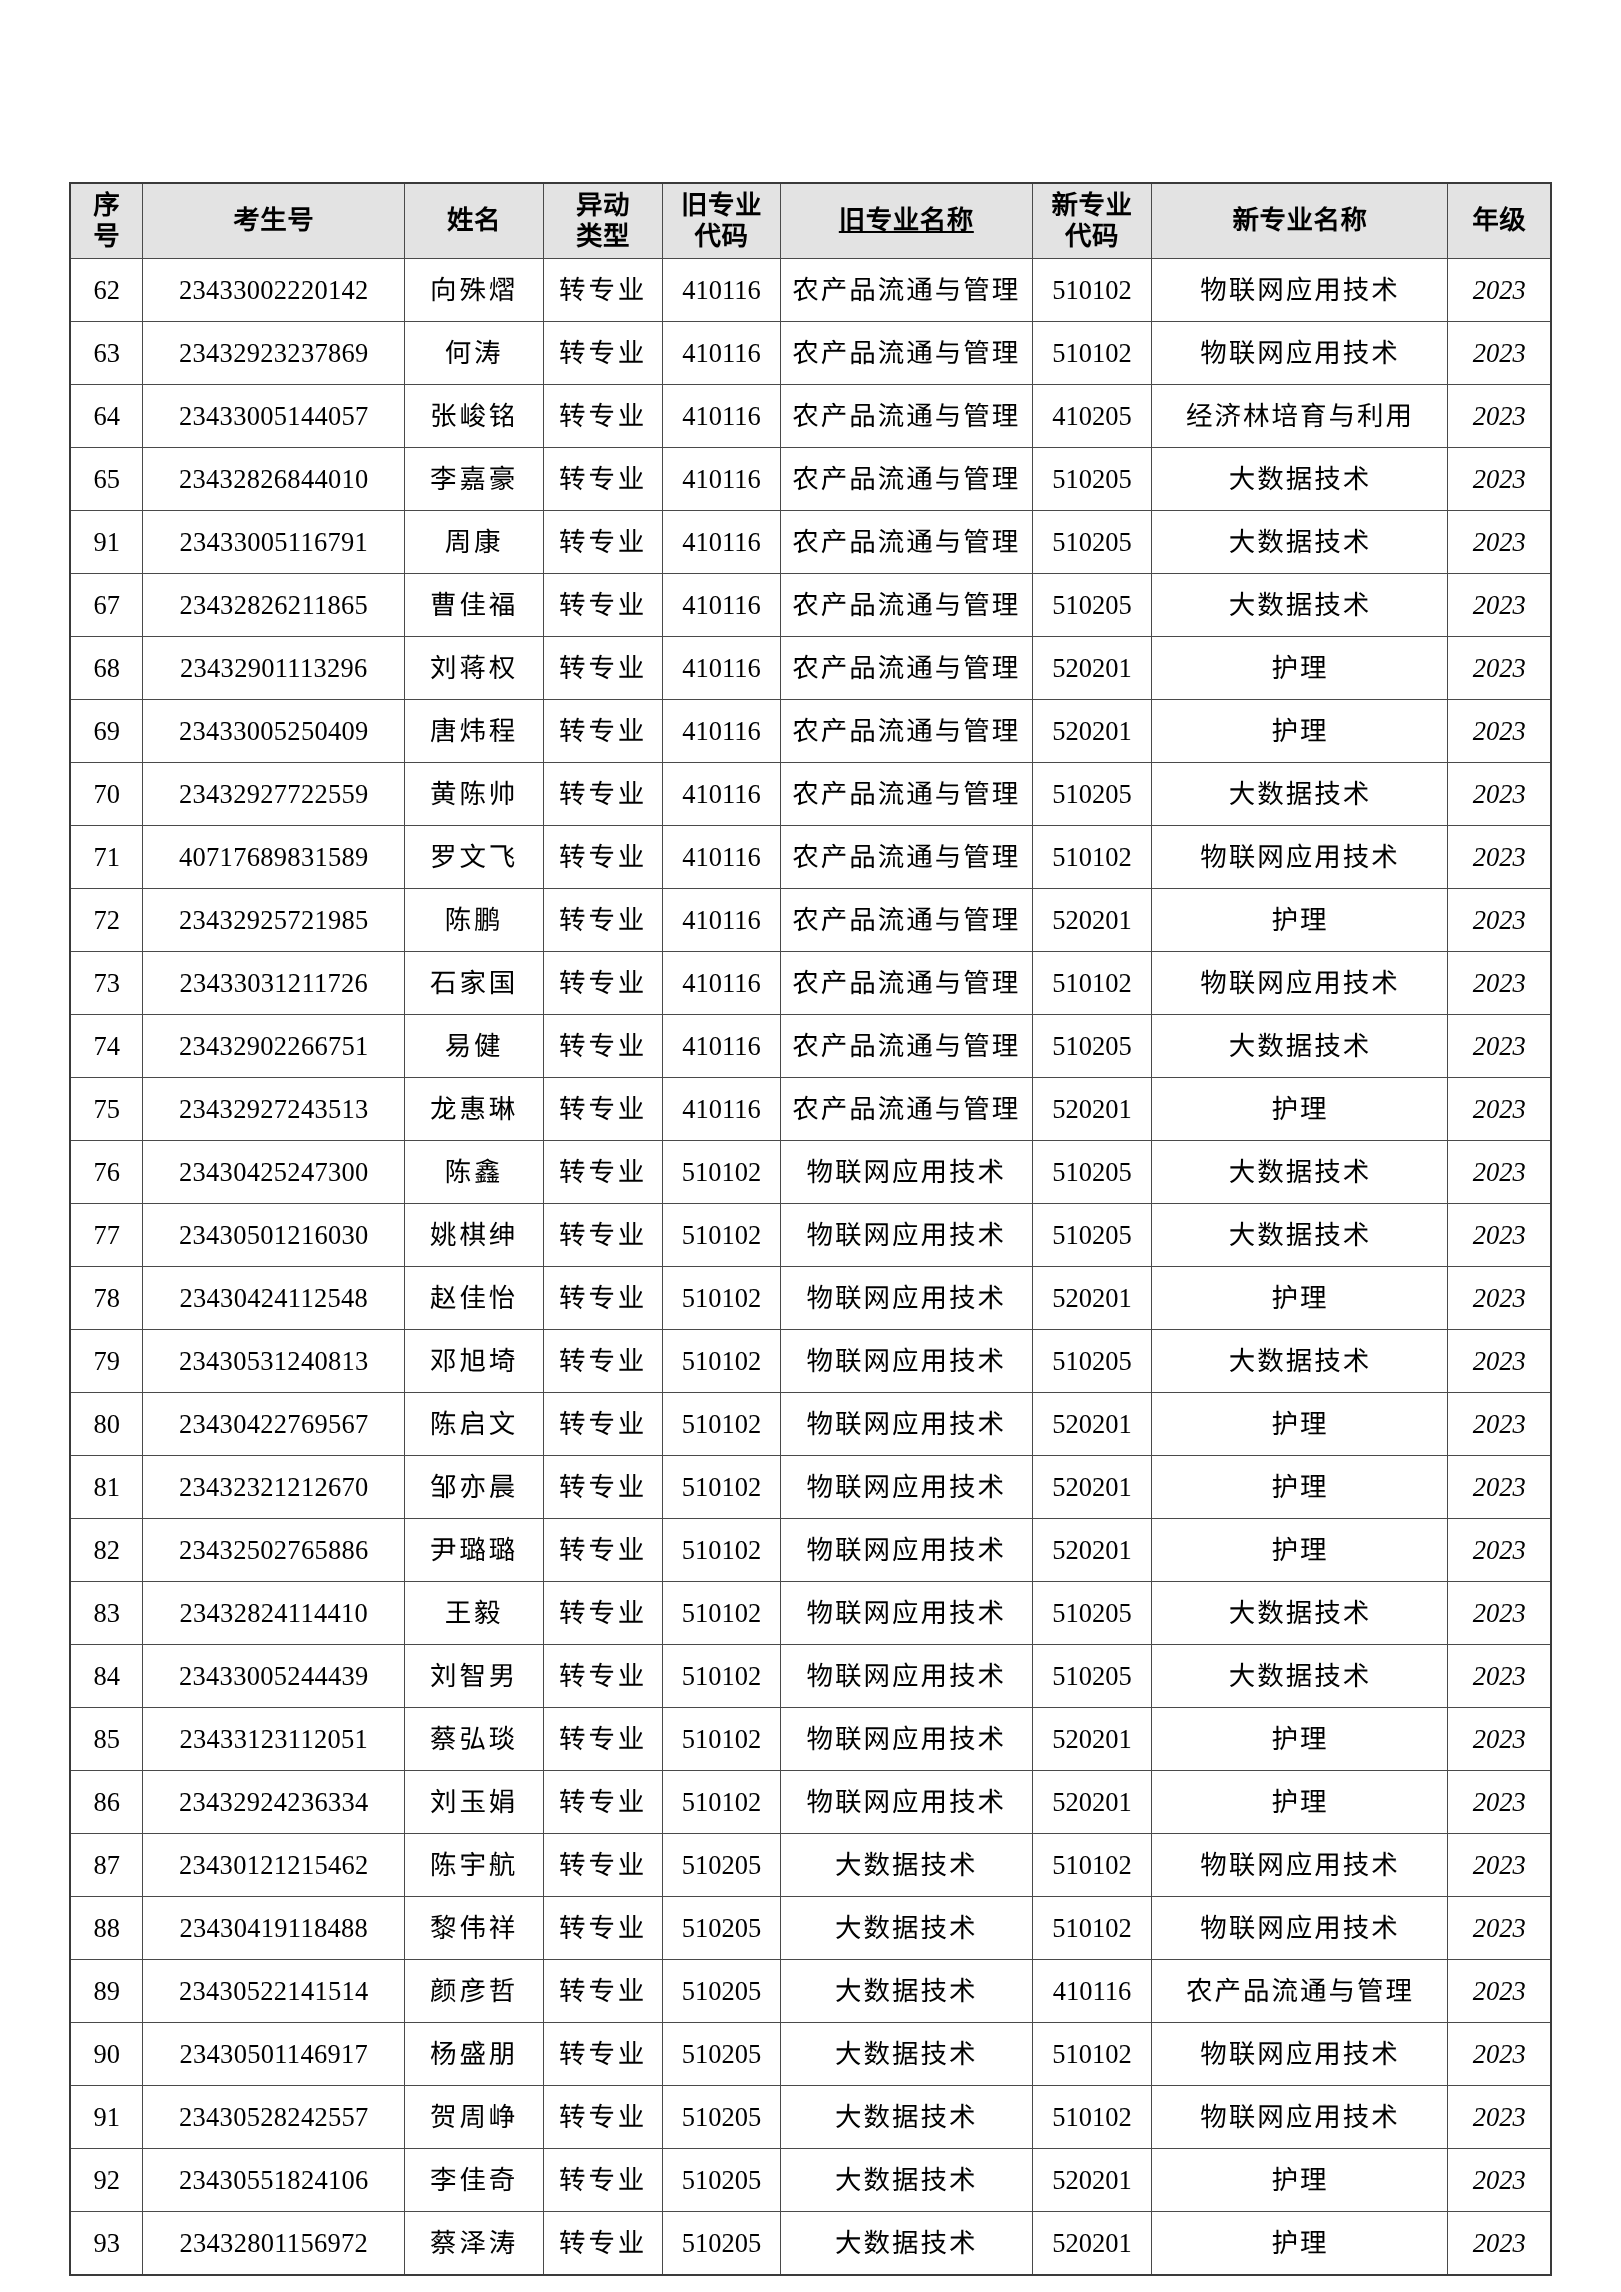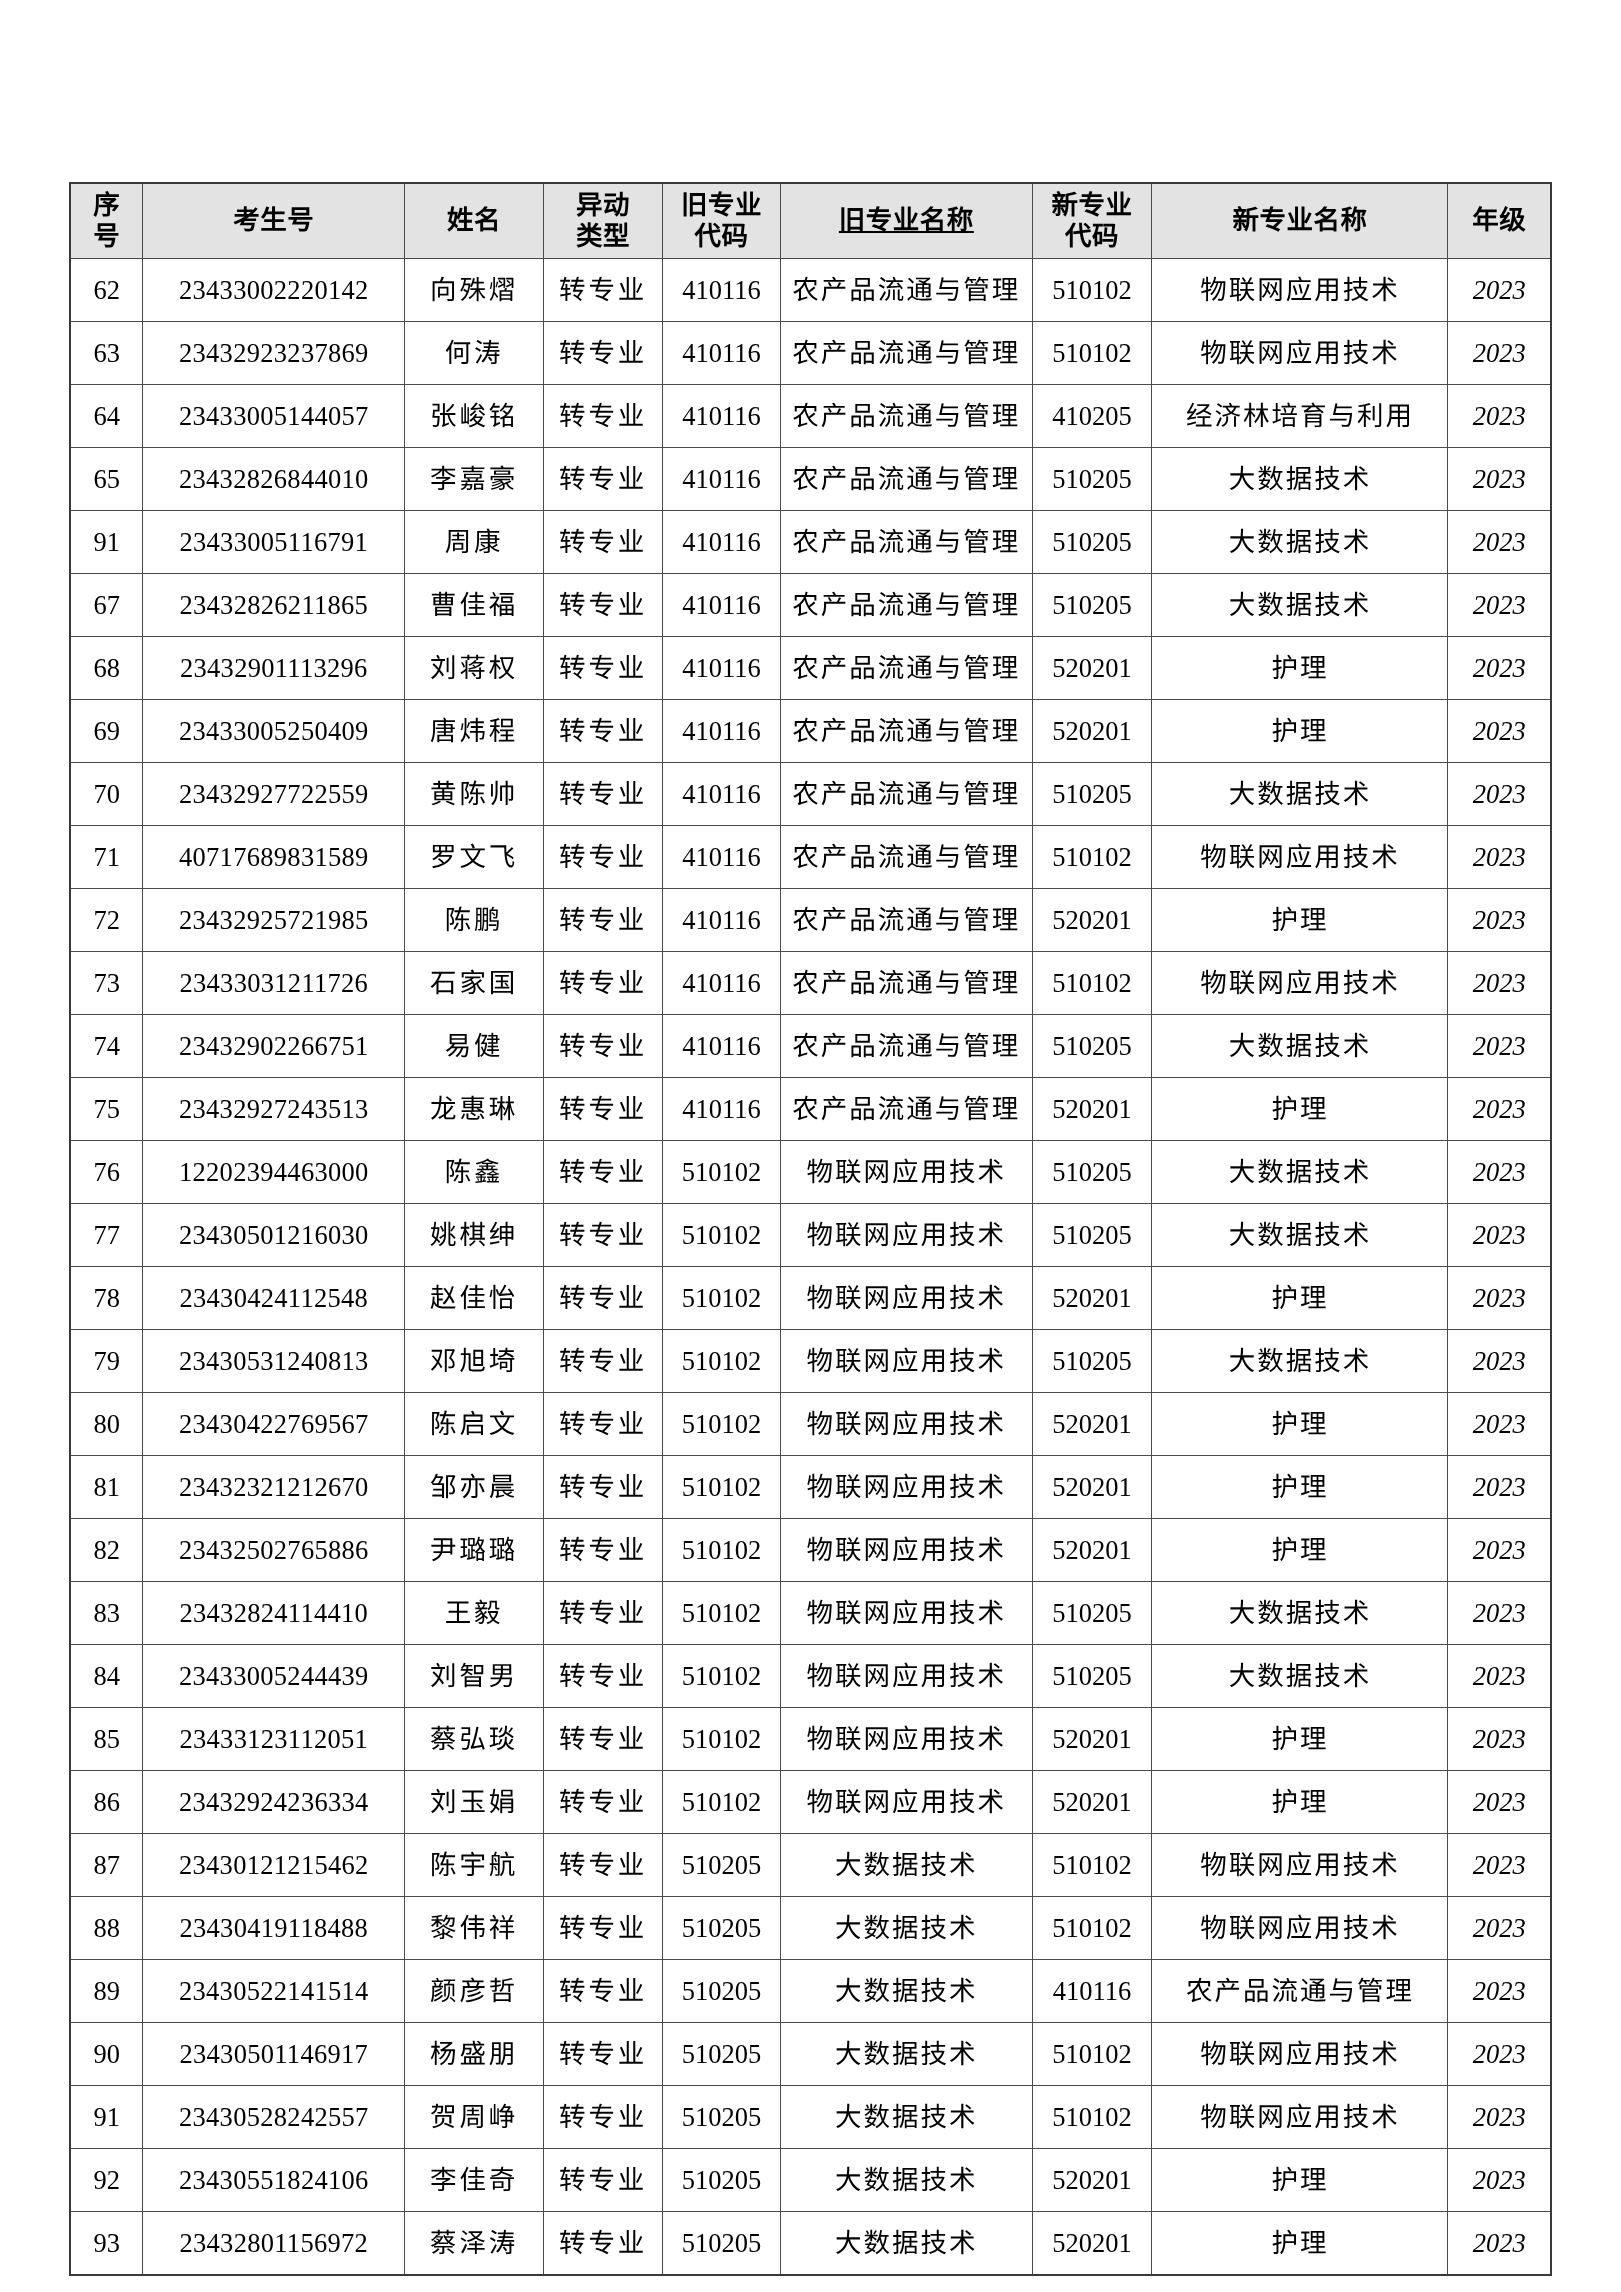--- a/index.html
+++ b/index.html
@@ -252,21 +252,21 @@
             <td class="c-name">龙惠琳</td>
             <td class="c-type">转专业</td>
             <td class="c-oldcode">410116</td>
             <td class="c-oldname">农产品流通与管理</td>
             <td class="c-newcode">520201</td>
             <td class="c-newname">护理</td>
             <td class="c-grade">2023</td>
           </tr>
           <tr>
             <td class="c-seq">76</td>
-            <td class="c-exam">12202394463000</td>
+            <td class="c-exam">23430425247300</td>
             <td class="c-name">陈鑫</td>
             <td class="c-type">转专业</td>
             <td class="c-oldcode">510102</td>
             <td class="c-oldname">物联网应用技术</td>
             <td class="c-newcode">510205</td>
             <td class="c-newname">大数据技术</td>
             <td class="c-grade">2023</td>
           </tr>
           <tr>
             <td class="c-seq">77</td>

